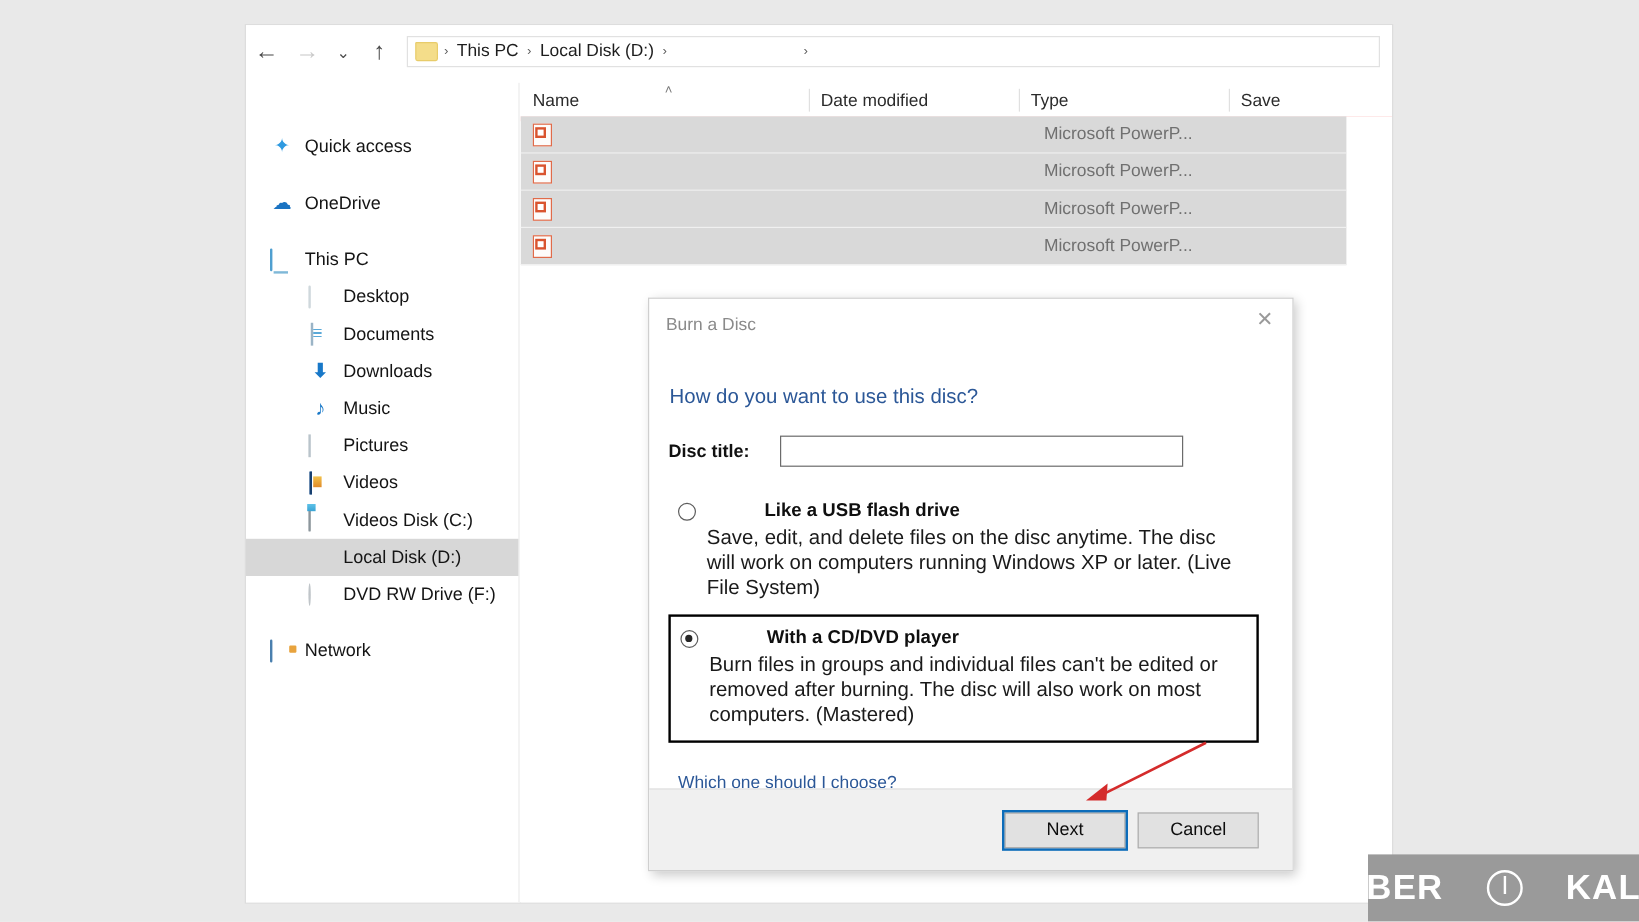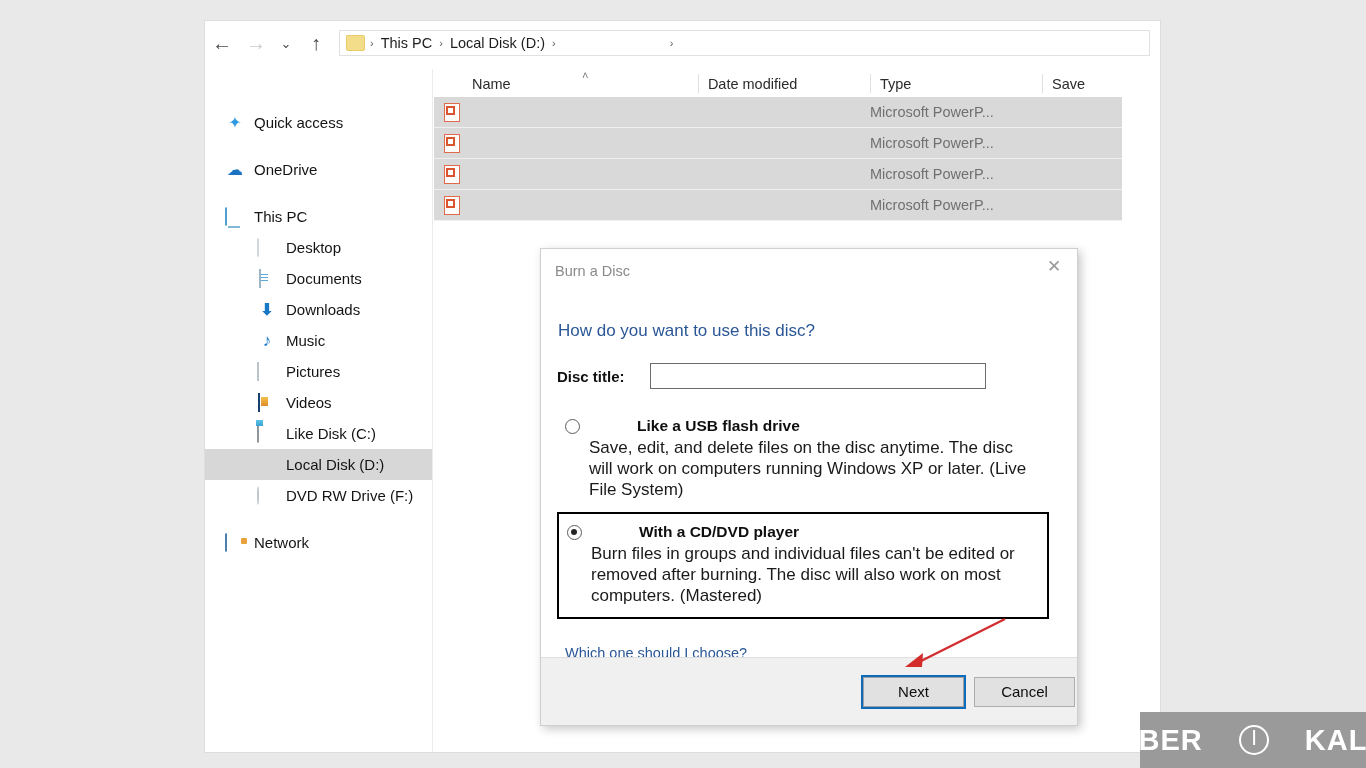--- a/index.html
+++ b/index.html
@@ -91,21 +91,20 @@
   
   .colheaders {
     position: absolute;
     left: 229px;
     top: 48px;
     right: 0;
     height: 28px;
     display: flex;
     align-items: flex-end;
     border-bottom: 4px solid #fca5a5;
-    margin-left: 28px;
   }
   .colhead {
     font-size: 14.5px;
     color: #2b2b2b;
     padding: 0 0 5px 10px;
     box-sizing: border-box;
     position: relative;
     height: 100%;
     display: flex;
     align-items: flex-end;
@@ -459,21 +458,21 @@
   }
   .dlg-footer {
     position: absolute;
     left: 0; right: 0; bottom: 0;
     height: 68px;
     background: #f0f0f0;
     border-top: 1px solid #dfdfdf;
     display: flex;
     align-items: center;
     justify-content: flex-end;
-    padding-right: 2px;
+    padding-right: 28px;
     box-sizing: border-box;
   }
   .btn {
     width: 101px;
     height: 30px;
     background: #e1e1e1;
     border: 1px solid #adadad;
     font-size: 15px;
     color: #0d0d0d;
     font-family: "Liberation Sans", sans-serif;
@@ -618,21 +617,21 @@
         <span class="side-label">Pictures</span>
       </div>
 
       <div class="side-item indent">
         <span class="side-ico"><span class="ic-video"></span></span>
         <span class="side-label">Videos</span>
       </div>
 
       <div class="side-item indent">
         <span class="side-ico"><span class="ic-hdd-c"></span></span>
-        <span class="side-label">Like Disk (C:)</span>
+        <span class="side-label">Videos Disk (C:)</span>
       </div>
 
       <div class="side-item indent selected">
         <span class="side-ico"><span class="ic-hdd"></span></span>
         <span class="side-label">Local Disk (D:)</span>
       </div>
 
       <div class="side-item indent">
         <span class="side-ico"><span class="ic-dvd"></span></span>
         <span class="side-label">DVD RW Drive (F:)</span>

